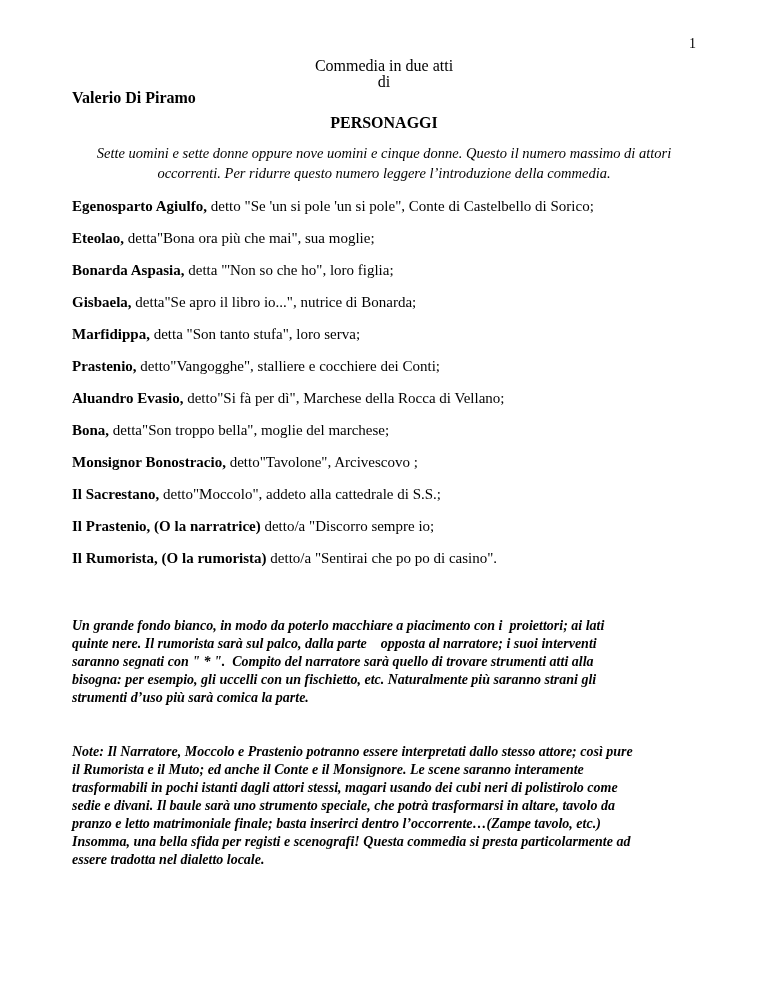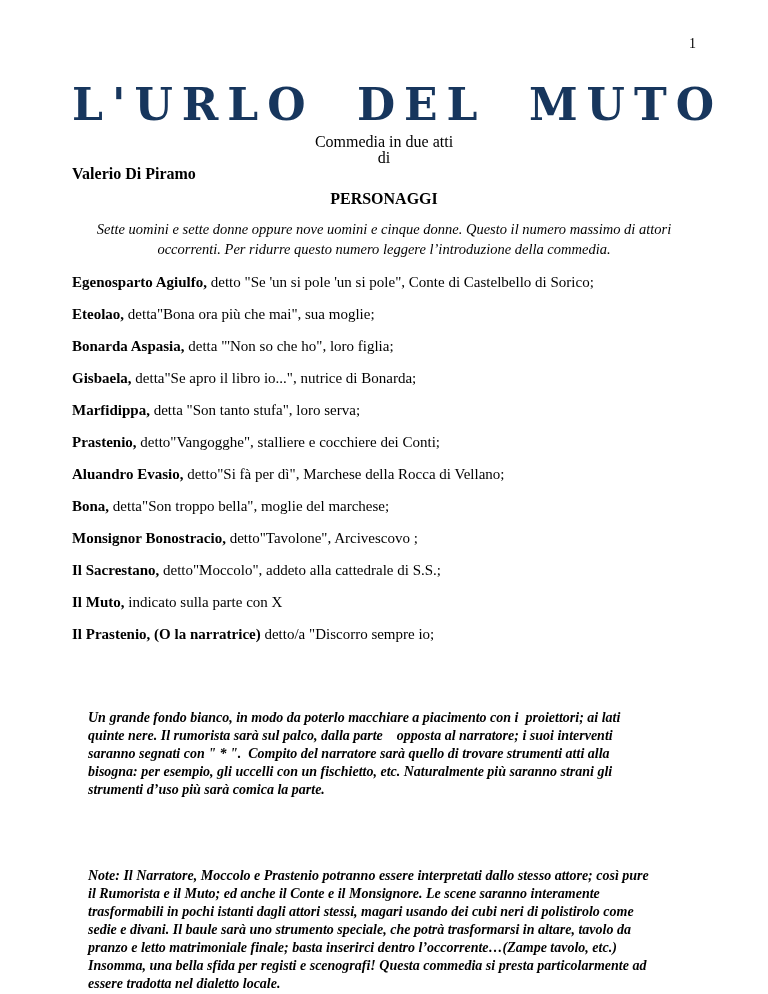--- a/index.html
+++ b/index.html
@@ -79,31 +79,30 @@
   }
   .production-notes {
     margin: 8px -14px 0 0;
     font-weight: bold;
     font-style: italic;
     font-size: 14px;
     line-height: 18px;
     white-space: pre-wrap;
   }
   .production-notes p {
-    margin: 16px;
+    margin: 0;
   }
 </style>
 </head>
 <body>
 
 <div class="page">
 
   <div class="page-number">1</div>
 
-  <h1 class="play-title" style="color: rgb(23, 54, 93);">L'URLO DEL MUTO</h1>
 
   <div class="subtitle">Commedia in due atti</div>
 
   <div class="byline">di</div>
 
   <div class="author">Valerio Di Piramo</div>
 
   <div class="section-heading">PERSONAGGI</div>
 
   <div class="intro-note">Sette uomini e sette donne oppure nove uomini e cinque donne. Questo il numero massimo di attori
@@ -113,22 +112,22 @@
       <p class="character-row"><b>Egenosparto Agiulfo,</b> <span>detto "Se 'un si pole 'un si pole", Conte di Castelbello di Sorico;</span></p>
       <p class="character-row"><b>Eteolao,</b> <span>detta"Bona ora più che mai", sua moglie;</span></p>
       <p class="character-row"><b>Bonarda Aspasia,</b> <span>detta "'Non so che ho", loro figlia;</span></p>
       <p class="character-row"><b>Gisbaela,</b> <span>detta"Se apro il libro io...", nutrice di Bonarda;</span></p>
       <p class="character-row"><b>Marfidippa,</b> <span>detta "Son tanto stufa", loro serva;</span></p>
       <p class="character-row"><b>Prastenio,</b> <span>detto"Vangogghe", stalliere e cocchiere dei Conti;</span></p>
       <p class="character-row"><b>Aluandro Evasio,</b> <span>detto"Si fà per dì", Marchese della Rocca di Vellano;</span></p>
       <p class="character-row"><b>Bona,</b> <span>detta"Son troppo bella", moglie del marchese;</span></p>
       <p class="character-row"><b>Monsignor Bonostracio,</b> <span>detto"Tavolone", Arcivescovo ;</span></p>
       <p class="character-row"><b>Il Sacrestano,</b> <span>detto"Moccolo", addeto alla cattedrale di S.S.;</span></p>
-      <p class="character-row"><b>Il Muto,</b> <span>indicato sulla parte con X</span></p>
       <p class="character-row"><b>Il Prastenio, (O la narratrice)</b> <span>detto/a "Discorro sempre io;</span></p>
+      <p class="character-row"><b>Il Rumorista, (O la rumorista)</b> <span>detto/a "Sentirai che po po di casino".</span></p>
     </div>
 
   <div class="production-notes">
     <p>Un grande fondo bianco, in modo da poterlo macchiare a piacimento con i  proiettori; ai lati
 quinte nere. Il rumorista sarà sul palco, dalla parte    opposta al narratore; i suoi interventi
 saranno segnati con " * ".  Compito del narratore sarà quello di trovare strumenti atti alla
 bisogna: per esempio, gli uccelli con un fischietto, etc. Naturalmente più saranno strani gli
 strumenti d’uso più sarà comica la parte.</p>
     <p>Note: Il Narratore, Moccolo e Prastenio potranno essere interpretati dallo stesso attore; così pure
 il Rumorista e il Muto; ed anche il Conte e il Monsignore. Le scene saranno interamente

